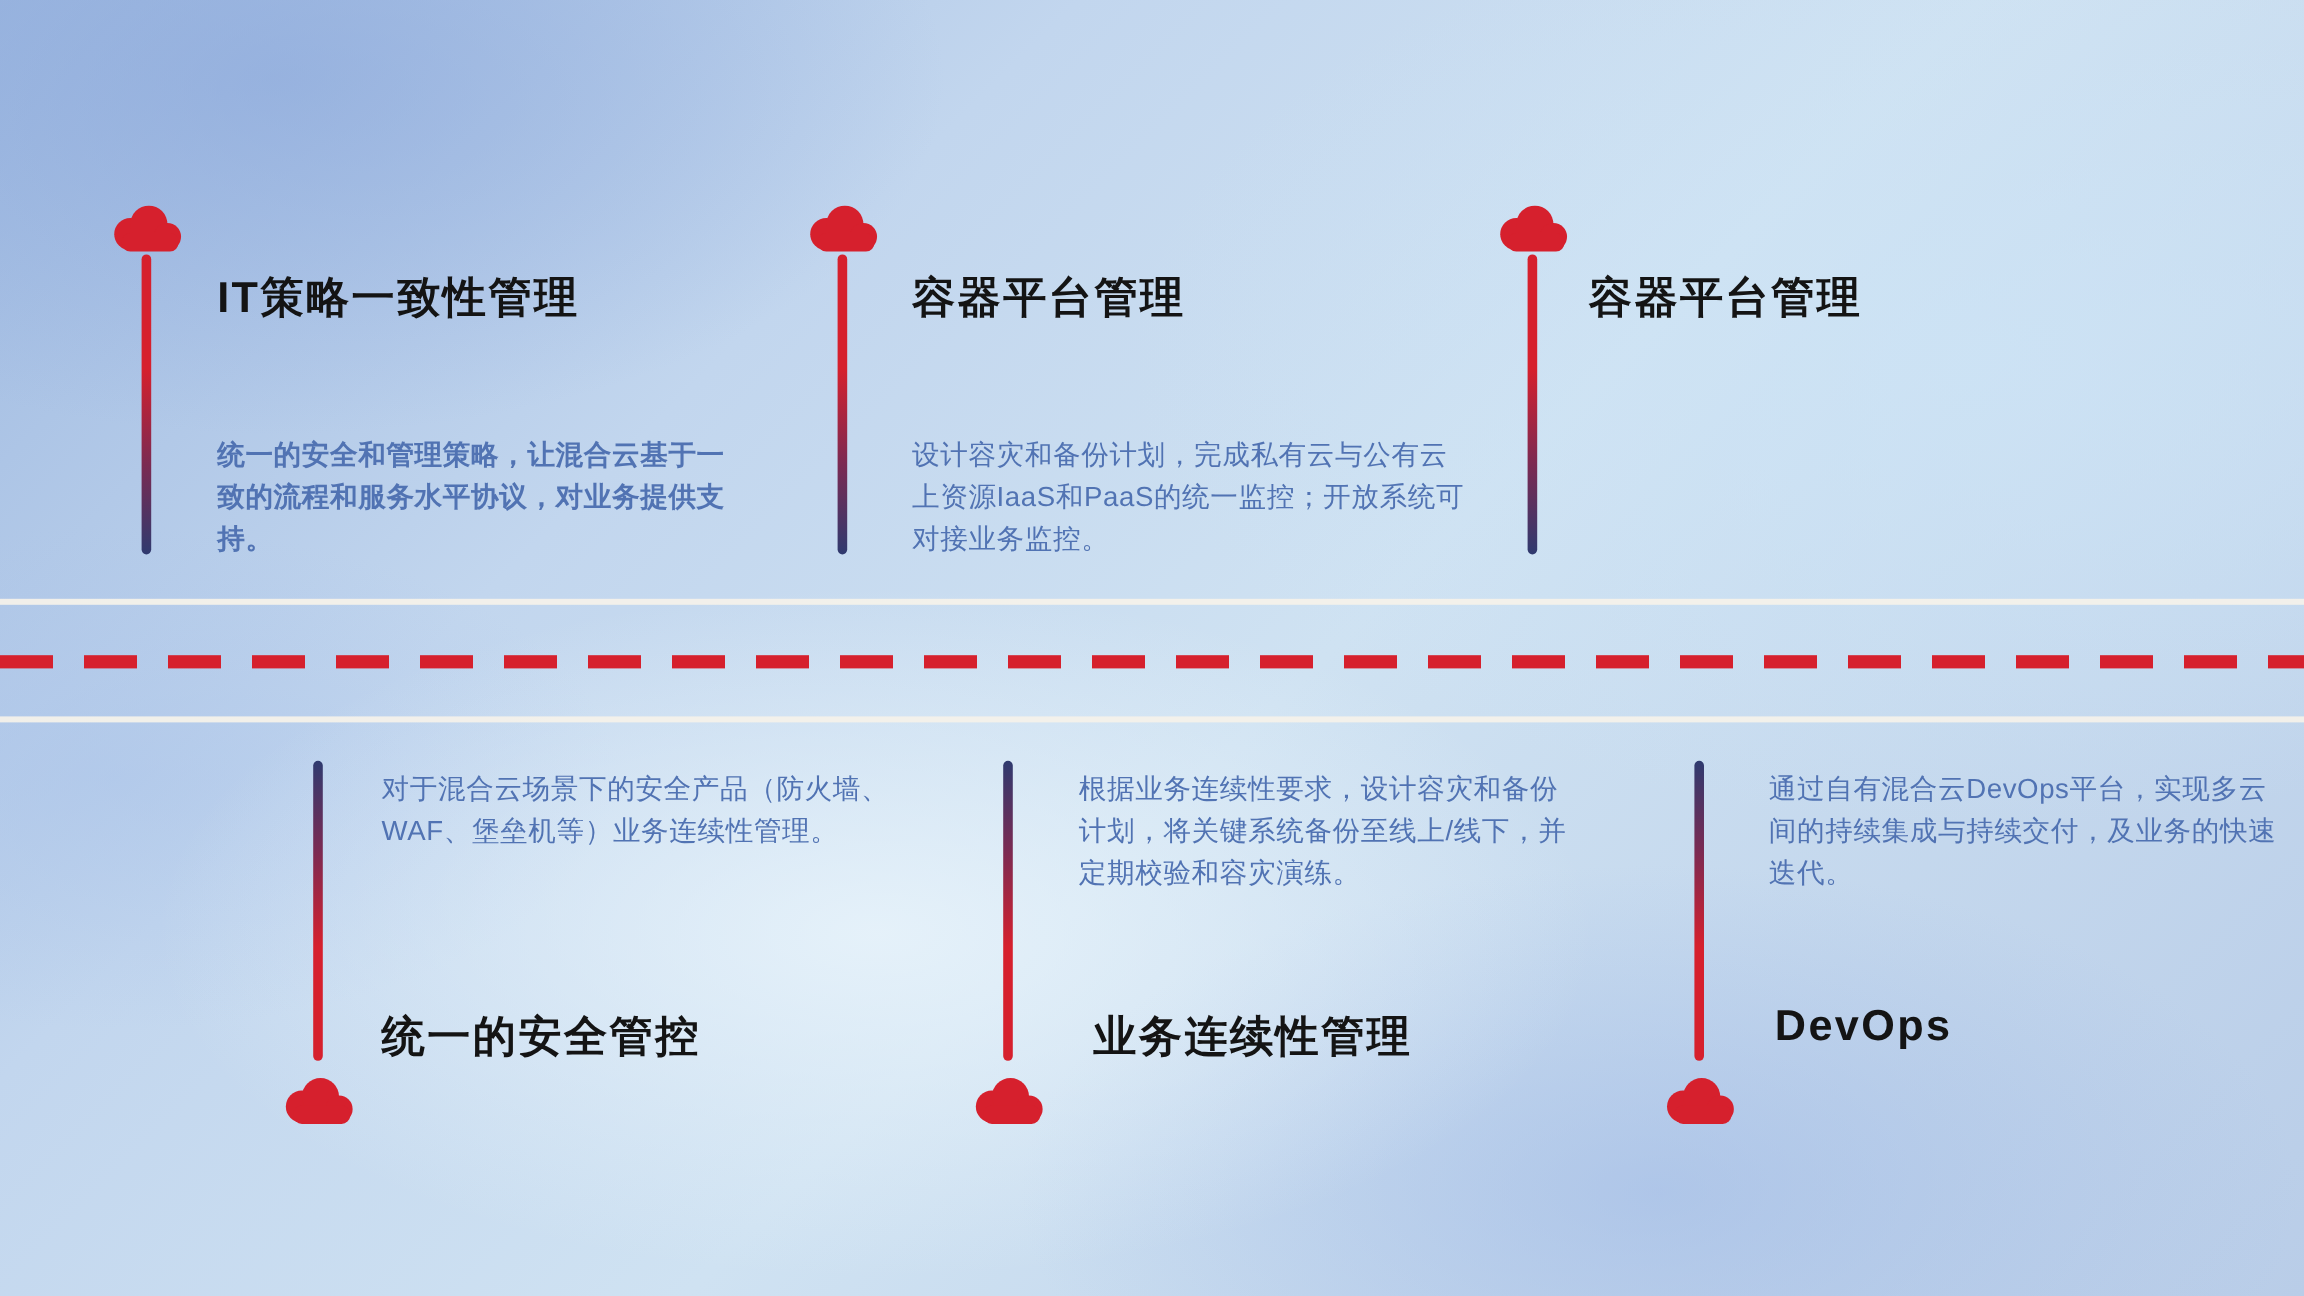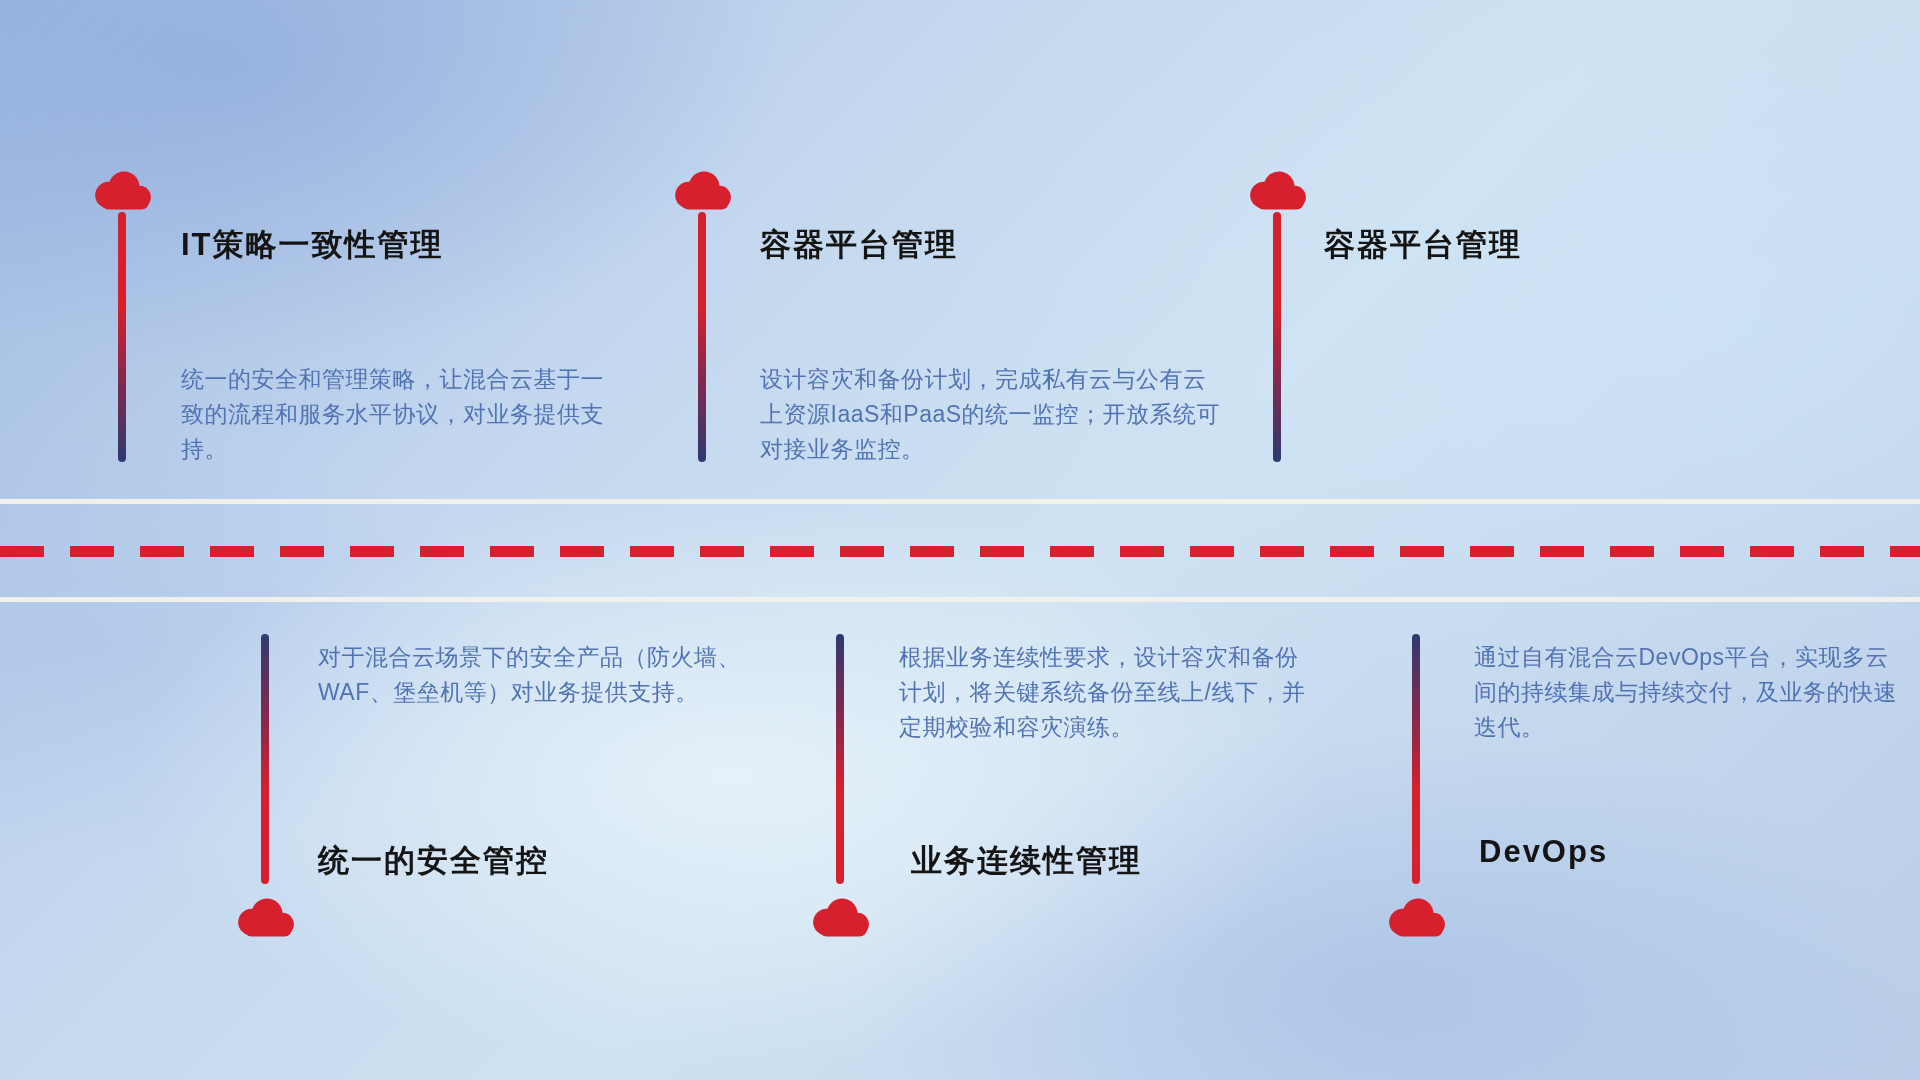--- a/index.html
+++ b/index.html
@@ -46,32 +46,32 @@
   }
   .vline{
     position:absolute;width:8px;height:250px;border-radius:4px;
   }
   .vline.down{background:linear-gradient(180deg,var(--accent-red) 0%,var(--accent-red) 38%,#7b2a52 70%,var(--deep-navy) 100%);}
   .vline.up{background:linear-gradient(0deg,var(--accent-red) 0%,var(--accent-red) 38%,#7b2a52 70%,var(--deep-navy) 100%);}
 
   
   .item-title{
     position:absolute;
-    font-size:31px;font-weight:700;color:var(--title-text);
+    font-size:36px;font-weight:700;color:var(--title-text);
     letter-spacing:2px;white-space:nowrap;
   }
   .item-desc{
     position:absolute;width:432px;
     font-size:23px;line-height:35px;color:var(--desc-text);
     letter-spacing:.5px;
   }
 
   
   .t1-cloud{left:89px;top:169px;}   .t1-line{left:118px;top:212px;}
-  .t1-title{left:181px;top:224px;}  .t1-desc{left:181px;top:362px;}
+  .t1-title{left:181px;top:224px;}  .t1-desc{left:181px;top:362px;font-weight:bold;}
   .t2-cloud{left:669px;top:169px;}  .t2-line{left:698px;top:212px;}
   .t2-title{left:760px;top:224px;}  .t2-desc{left:760px;top:362px;width:468px;}
   .t3-cloud{left:1244px;top:169px;} .t3-line{left:1273px;top:212px;}
   .t3-title{left:1324px;top:224px;} .t3-desc{left:1338px;top:362px;}
 
   
   .b1-line{left:261px;top:634px;}   .b1-cloud{left:232px;top:896px;}
   .b1-desc{left:318px;top:640px;}   .b1-title{left:318px;top:840px;}
   .b2-line{left:836px;top:634px;}   .b2-cloud{left:807px;top:896px;}
   .b2-desc{left:899px;top:640px;width:420px;} .b2-title{left:911px;top:840px;}
@@ -124,21 +124,21 @@
 
   <div class="vline up b1-line"></div>
   <svg class="pin-cloud b1-cloud" viewBox="0 0 64 42">
     <g fill="currentColor">
       <circle cx="19" cy="25" r="13"></circle>
         <circle cx="34" cy="17" r="15"></circle>
       <circle cx="49" cy="27" r="11"></circle>
         <rect x="12" y="24" width="46" height="15" rx="7"></rect>
     </g>
   </svg>
-  <p class="item-desc b1-desc">对于混合云场景下的安全产品（防火墙、WAF、堡垒机等）对业务提供支持。</p>
+  <p class="item-desc b1-desc">对于混合云场景下的安全产品（防火墙、WAF、堡垒机等）业务连续性管理。</p>
   <h2 class="item-title b1-title">统一的安全管控</h2>
 
   <div class="vline up b2-line"></div>
   <svg class="pin-cloud b2-cloud" viewBox="0 0 64 42">
     <g fill="currentColor">
       <circle cx="19" cy="25" r="13"></circle>
         <circle cx="34" cy="17" r="15"></circle>
       <circle cx="49" cy="27" r="11"></circle>
         <rect x="12" y="24" width="46" height="15" rx="7"></rect>
     </g>

